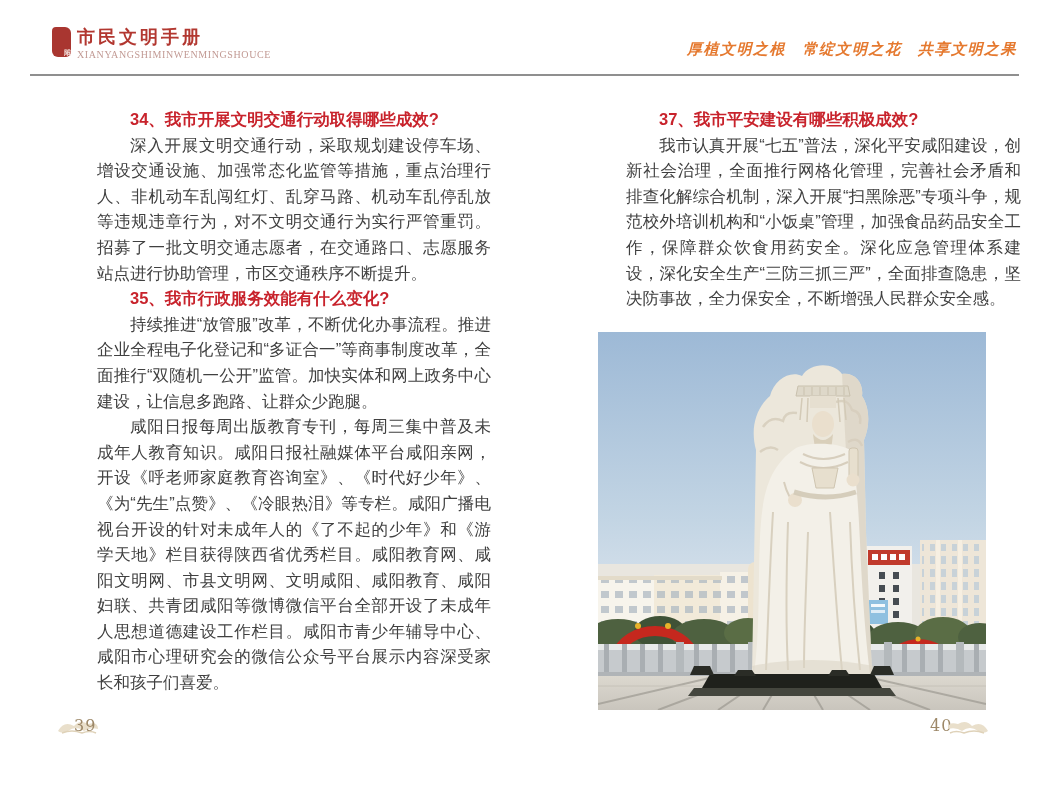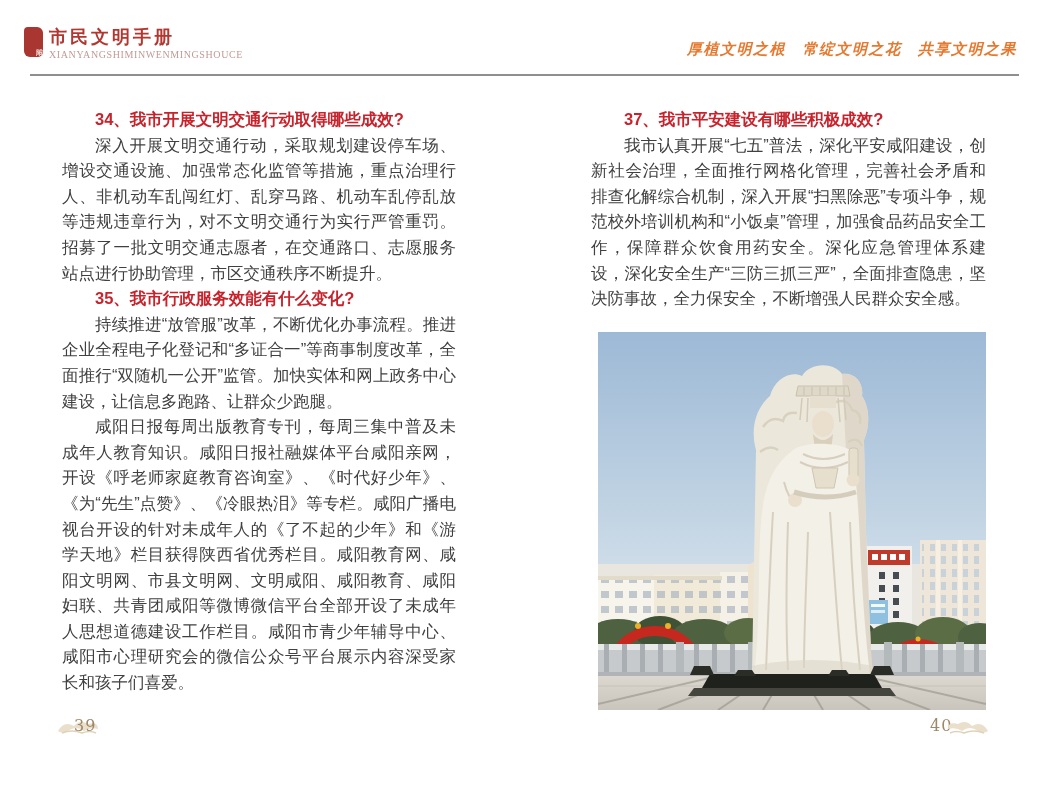--- a/index.html
+++ b/index.html
@@ -2,21 +2,21 @@
 <html><head>
 <meta charset="utf-8">
 <style>
   html,body{margin:0;padding:0;}
   body{
     width:1049px;height:786px;position:relative;background:#ffffff;
     font-family:"Liberation Sans","DejaVu Sans",sans-serif;
     overflow:hidden;
   }
   
-  .logo{position:absolute;left:24px;top:27px;display:flex;align-items:flex-start;}
+  .logo{position:absolute;left:52px;top:27px;display:flex;align-items:flex-start;}
   .seal{
     width:19px;height:30px;background:#a93630;border-radius:4px 6px 5px 6px;
     color:#f7e9e4;font-size:7px;line-height:8px;text-align:center;
     padding-top:3px;box-sizing:border-box;font-family:"DejaVu Serif",serif;
     writing-mode:vertical-rl;letter-spacing:1px;
   }
   .logo-text{margin-left:6px;}
   .logo-title{
     font-family:"DejaVu Serif","Liberation Serif",serif;font-weight:bold;
     color:#b23730;font-size:18px;letter-spacing:3px;line-height:20px;
@@ -25,21 +25,21 @@
     color:#c29a94;font-size:10px;letter-spacing:0.6px;margin-top:2px;
     font-family:"Liberation Serif",serif;
   }
   .slogan{
     position:absolute;right:32px;top:40px;
     font-family:"DejaVu Serif","Liberation Serif",serif;font-weight:bold;font-style:italic;
     color:#e5792f;font-size:15px;letter-spacing:1.5px;white-space:pre;
   }
   .header-rule{position:absolute;left:30px;right:30px;top:74px;height:2px;background:#8f8f8f;}
   
-  .col{position:absolute;overflow:hidden;}
+  .col{position:absolute;overflow:hidden;margin-left:35px;}
   #left-col{left:62px;top:107px;width:394px;height:612px;}
   #right-col{left:591px;top:107px;width:395px;height:218px;}
   .q{
     color:#c8232c;font-weight:bold;margin:0;font-size:16.5px;line-height:25.6px;
     text-indent:2em;text-align:justify;
   }
   .a{
     color:#404040;margin:0;font-size:16.5px;line-height:25.6px;
     text-indent:2em;text-align:justify;
   }

